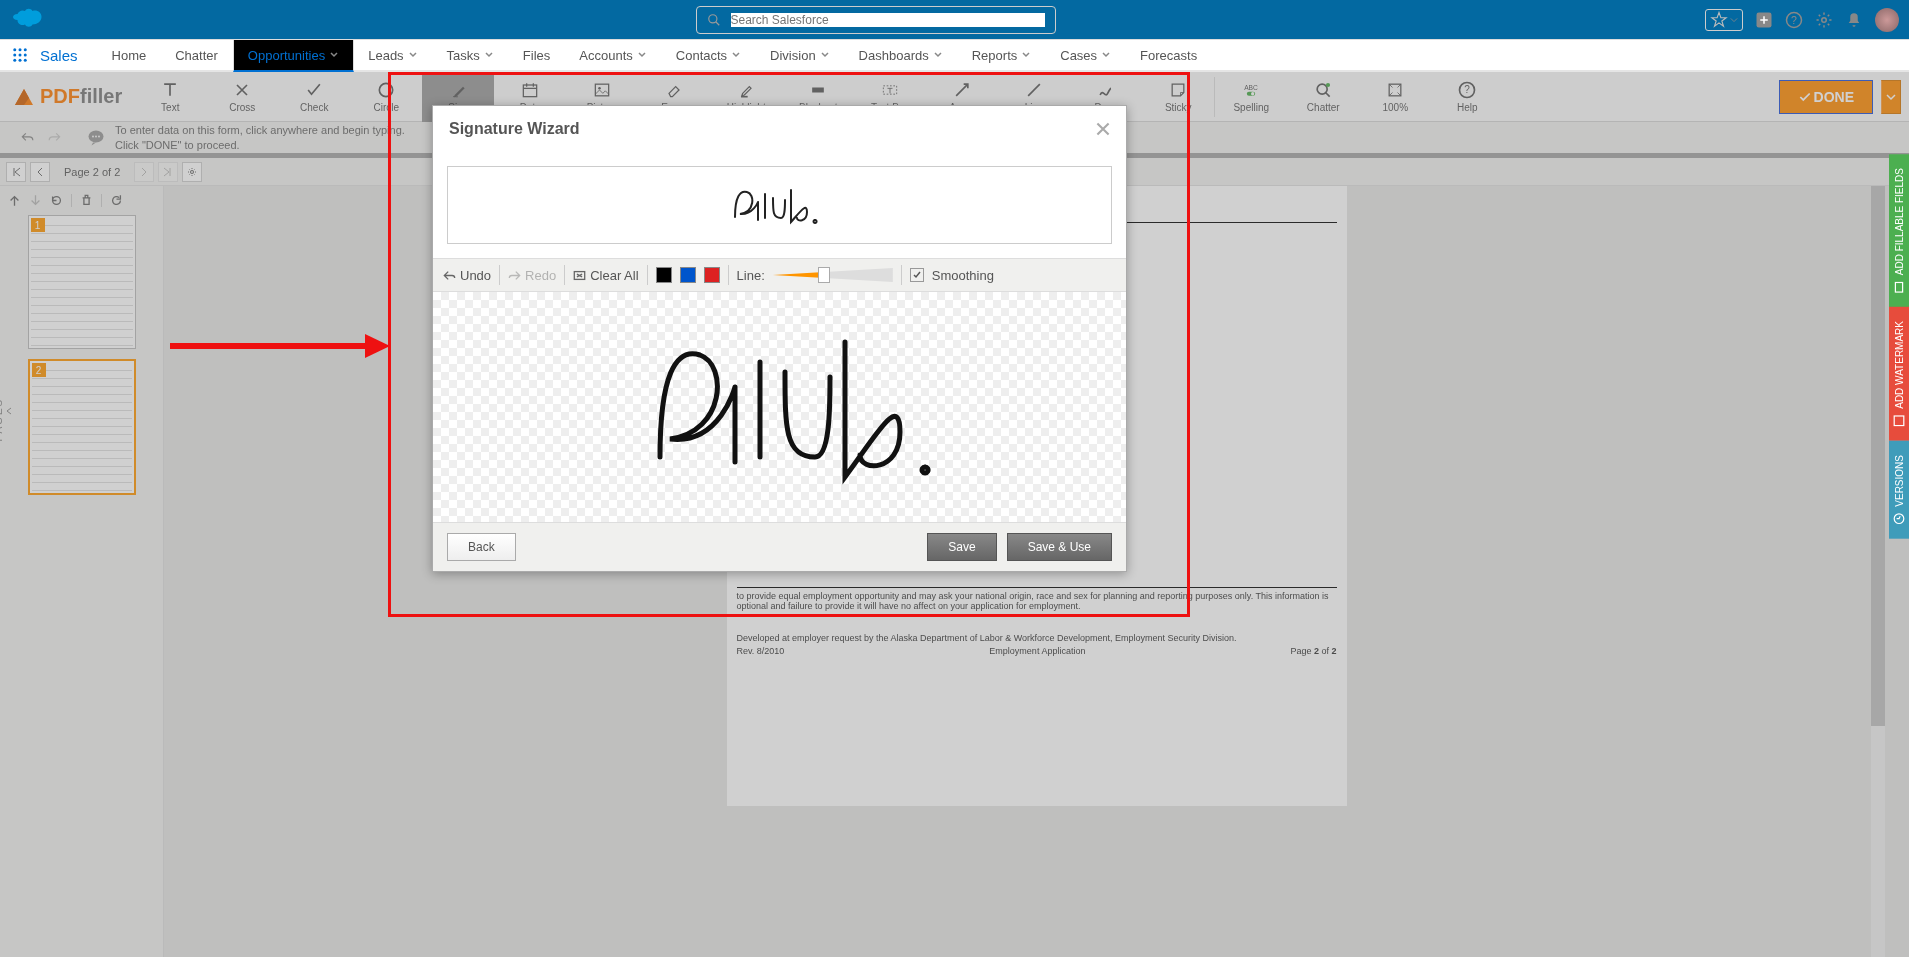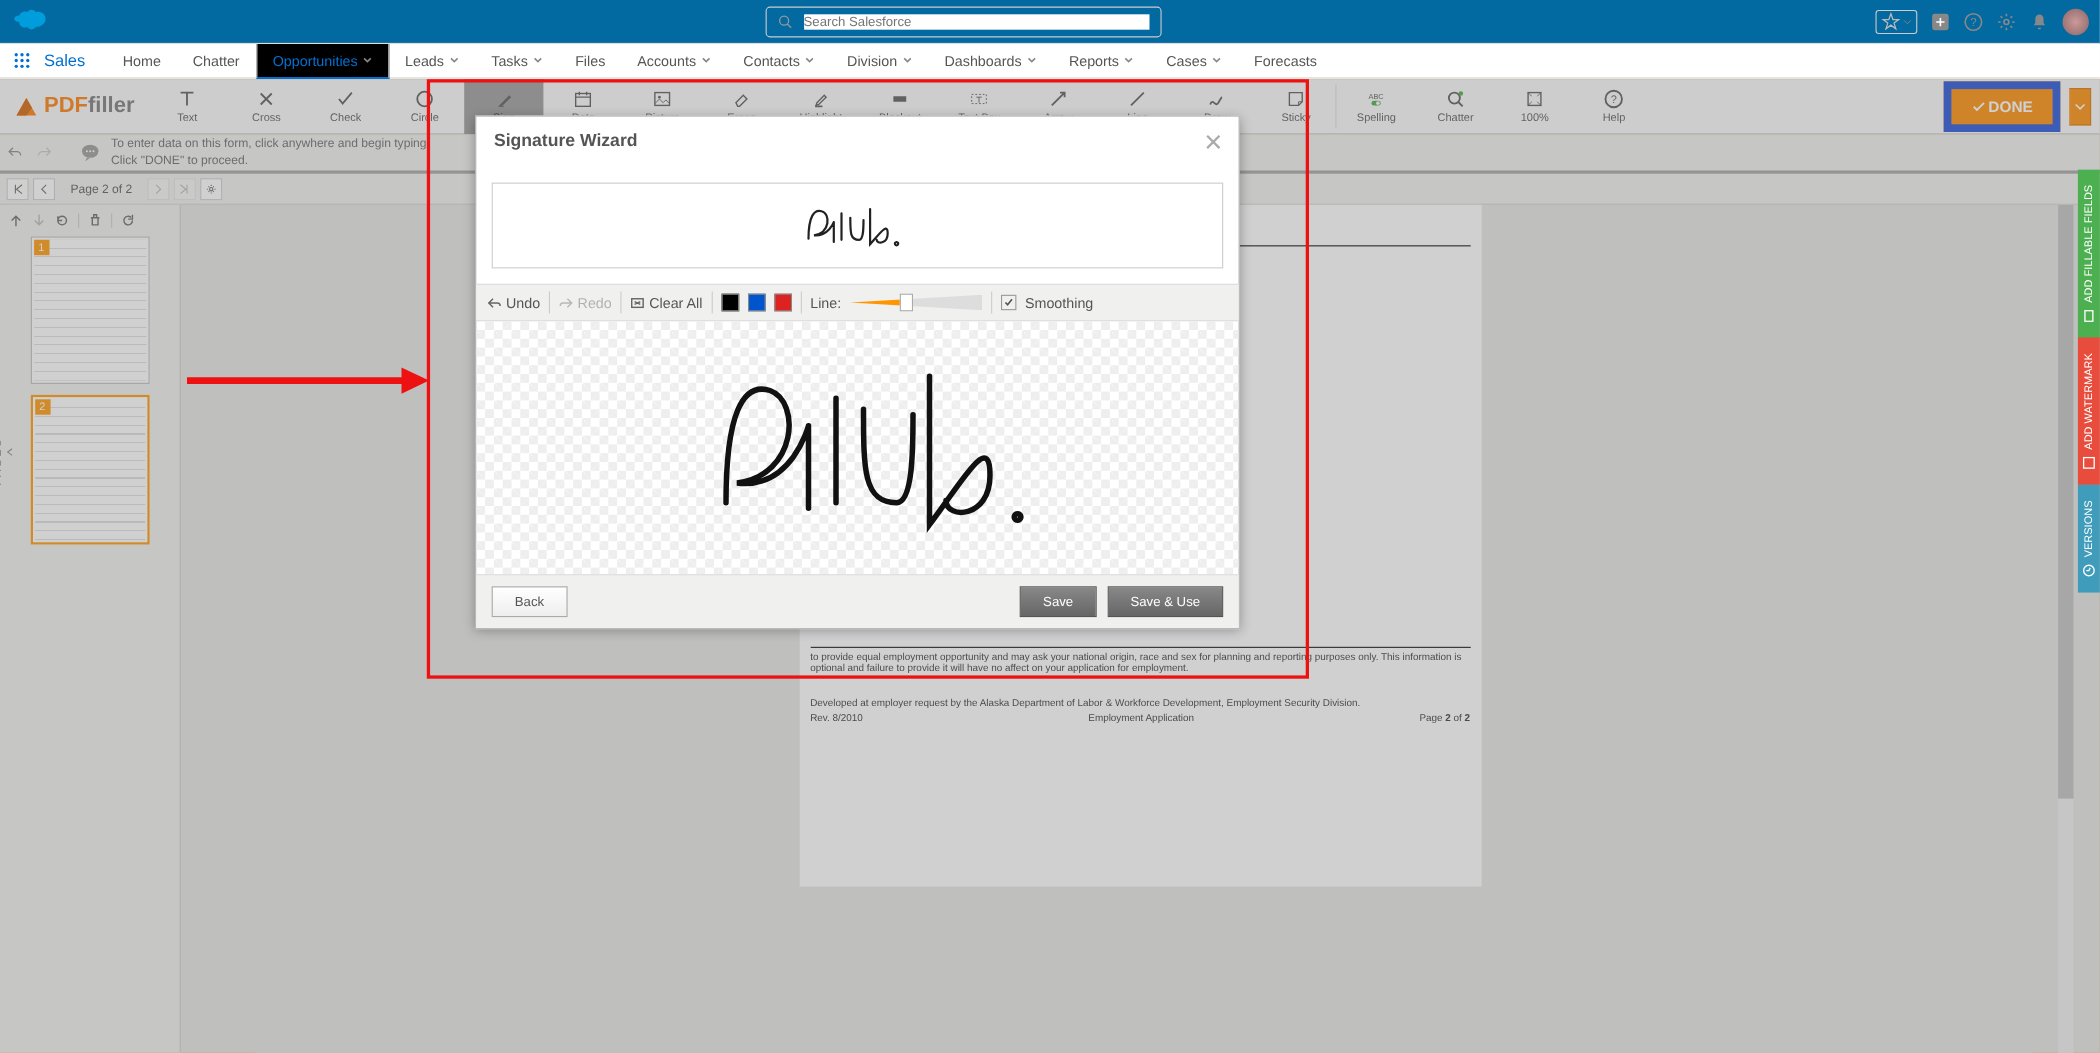--- a/index.html
+++ b/index.html
@@ -28,25 +28,25 @@
 .pdf-logo{display:flex;align-items:center;padding:0 12px;gap:4px}
 .pdf-logo-mark{width:24px;height:24px}
 .pdf-logo-text{font-size:20px;font-weight:bold;color:#777}
 .pdf-logo-text span{color:#ff7a00}
 .tool-group{display:flex}
 .tool-btn{width:72px;height:50px;display:flex;flex-direction:column;align-items:center;justify-content:center;gap:2px;cursor:pointer;font-size:10px;color:#555}
 .tool-btn svg{width:20px;height:20px;fill:#555}
 .tool-btn.active{background:#999;color:#333}
 .tool-btn.active svg{fill:#333}
 .tool-sep{width:1px;height:40px;background:#ddd;margin:5px 0}
-.done-btn{margin-left:auto;margin-right:8px;background:#ff8a00;color:#fff;font-weight:bold;font-size:14px;padding:8px 18px;border:7px solid #1d4ed8;display:flex;align-items:center;gap:2px;cursor:pointer}
+.done-btn{margin-left:auto;margin-right:8px;background:#ff8a00;color:#fff;font-weight:bold;font-size:14px;padding:8px 18px;border:1px solid #1d4ed8;display:flex;align-items:center;gap:2px;cursor:pointer}
 .done-btn svg{width:14px;height:14px;fill:#fff}
 .done-drop{width:20px;height:34px;background:#ff8a00;border:1px solid #d67500;border-left:1px solid #ffa040;display:flex;align-items:center;justify-content:center;margin-right:8px}
 .done-drop svg{width:10px;height:10px;fill:#fff}
-.tip-bar{height:36px;background:#f0f0ee;display:flex;align-items:center;padding:0 2px;gap:10px;border-bottom:3px solid #a3a3a3;position:relative;z-index:2}
+.tip-bar{height:36px;background:#f0f0ee;display:flex;align-items:center;padding:0 16px;gap:10px;border-bottom:5px solid #a3a3a3;position:relative;z-index:2}
 .tip-icon{width:18px;height:18px}
 .tip-bar svg{fill:#888}
 .tip-arr{width:14px;height:14px;fill:#888;margin-left:4px}
 .tip-text{font-size:11px;color:#666;line-height:1.3}
 .tip-bar .nav-arrows{display:flex;gap:10px;margin-right:15px}
 .page-strip{height:28px;background:#f0f0ee;display:flex;align-items:center;padding:0 6px;gap:4px;border-bottom:1px solid #ddd;font-size:11px;color:#555;position:relative;z-index:2}
 .ps-btn{width:20px;height:20px;border:1px solid #ccc;background:#fff;display:flex;align-items:center;justify-content:center;cursor:pointer}
 .ps-btn svg{width:10px;height:10px;fill:#666}
 .ps-label{padding:0 10px}
 .workspace{display:flex;height:calc(100% - 114px);position:relative}

